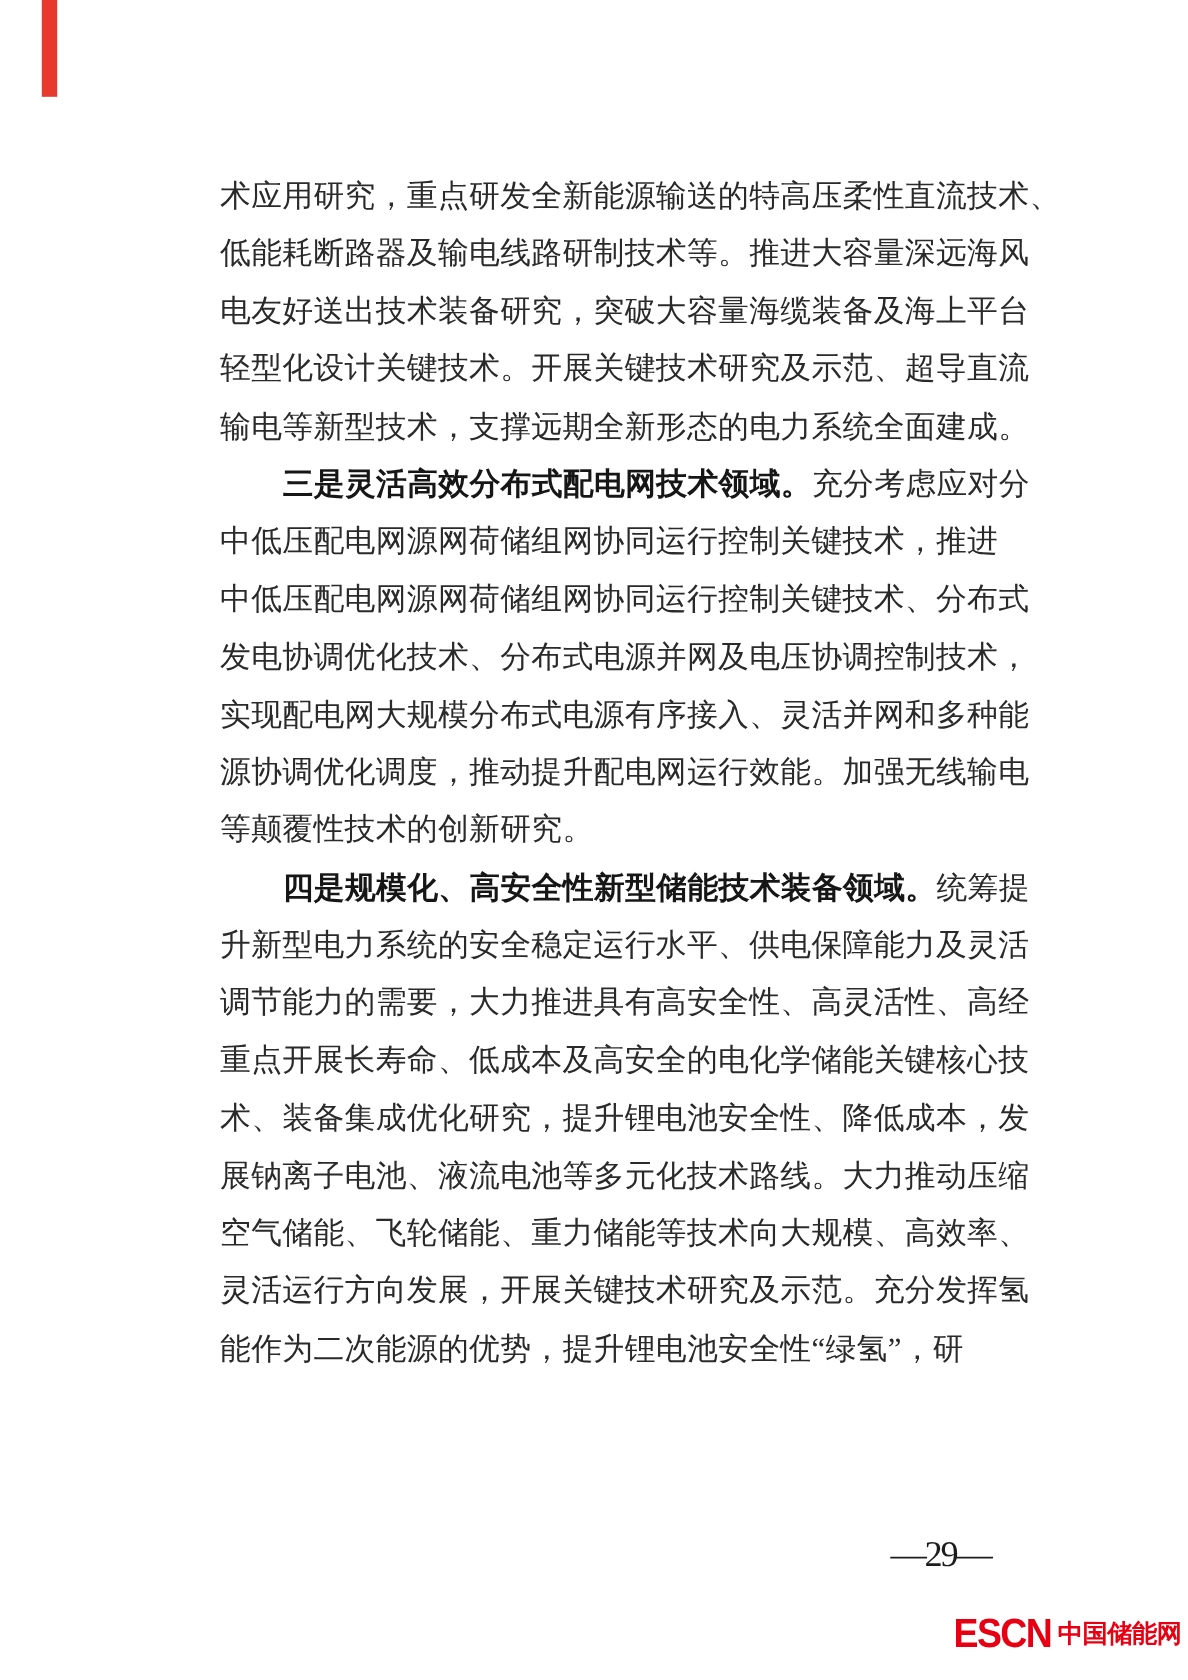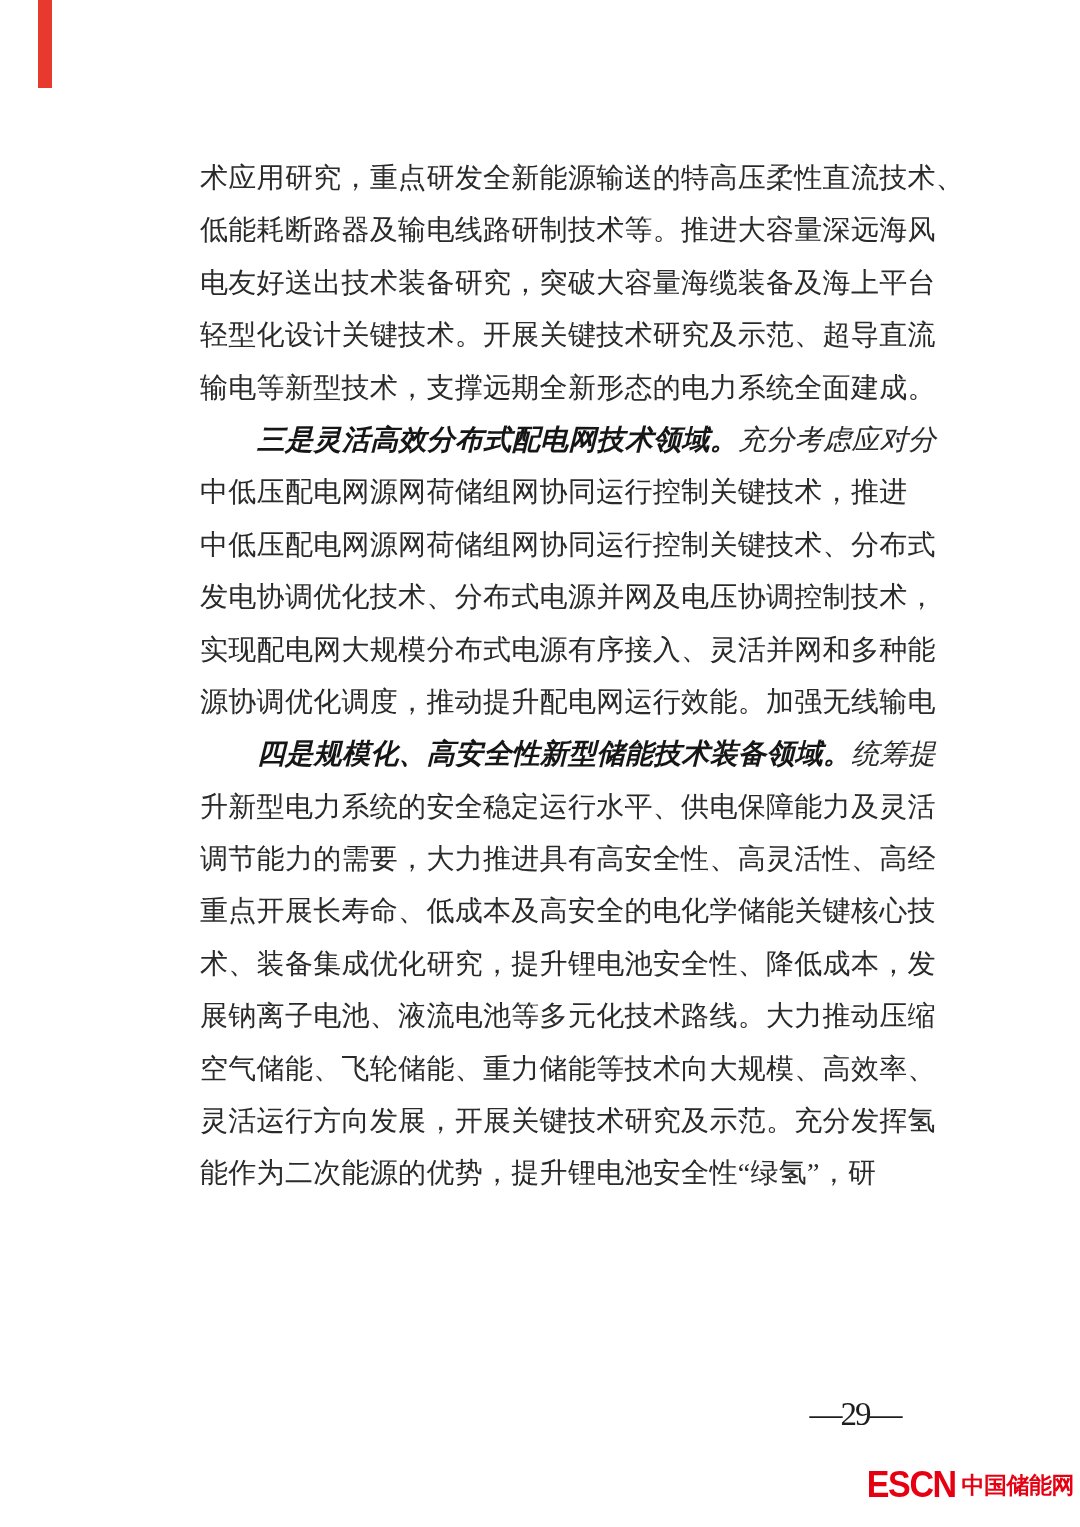--- a/index.html
+++ b/index.html
@@ -31,21 +31,20 @@
   .line {
     height: 52.4px;
     line-height: 52.4px;
     font-size: 28px;
     letter-spacing: 0.3px;
     color: #2a2a2a;
     white-space: nowrap;
   }
   .line.indent {
     text-indent: 57px;
-    font-style: italic;
   }
   .line .lead {
     font-family: "Liberation Sans", "DejaVu Sans", sans-serif;
     font-weight: 700;
     color: #161616;
   }
   .page-number {
     position: absolute;
     left: 780px;
     top: 1396px;
@@ -90,20 +89,21 @@
   <div class="line"><span class="lead"></span><span>低能耗断路器及输电线路研制技术等。推进大容量深远海风</span></div>
   <div class="line"><span class="lead"></span><span>电友好送出技术装备研究，突破大容量海缆装备及海上平台</span></div>
   <div class="line"><span class="lead"></span><span>轻型化设计关键技术。开展关键技术研究及示范、超导直流</span></div>
   <div class="line"><span class="lead"></span><span>输电等新型技术，支撑远期全新形态的电力系统全面建成。</span></div>
   <div class="line indent"><span class="lead">三是灵活高效分布式配电网技术领域。</span><span>充分考虑应对分</span></div>
   <div class="line"><span class="lead"></span><span>中低压配电网源网荷储组网协同运行控制关键技术，推进</span></div>
   <div class="line"><span class="lead"></span><span>中低压配电网源网荷储组网协同运行控制关键技术、分布式</span></div>
   <div class="line"><span class="lead"></span><span>发电协调优化技术、分布式电源并网及电压协调控制技术，</span></div>
   <div class="line"><span class="lead"></span><span>实现配电网大规模分布式电源有序接入、灵活并网和多种能</span></div>
   <div class="line"><span class="lead"></span><span>源协调优化调度，推动提升配电网运行效能。加强无线输电</span></div>
+  <div class="line"><span class="lead"></span><span>等颠覆性技术的创新研究。</span></div>
   <div class="line indent"><span class="lead">四是规模化、高安全性新型储能技术装备领域。</span><span>统筹提</span></div>
   <div class="line"><span class="lead"></span><span>升新型电力系统的安全稳定运行水平、供电保障能力及灵活</span></div>
   <div class="line"><span class="lead"></span><span>调节能力的需要，大力推进具有高安全性、高灵活性、高经</span></div>
   <div class="line"><span class="lead"></span><span>重点开展长寿命、低成本及高安全的电化学储能关键核心技</span></div>
   <div class="line"><span class="lead"></span><span>术、装备集成优化研究，提升锂电池安全性、降低成本，发</span></div>
   <div class="line"><span class="lead"></span><span>展钠离子电池、液流电池等多元化技术路线。大力推动压缩</span></div>
   <div class="line"><span class="lead"></span><span>空气储能、飞轮储能、重力储能等技术向大规模、高效率、</span></div>
   <div class="line"><span class="lead"></span><span>灵活运行方向发展，开展关键技术研究及示范。充分发挥氢</span></div>
   <div class="line"><span class="lead"></span><span>能作为二次能源的优势，提升锂电池安全性“绿氢”，研</span></div>
 </div>

